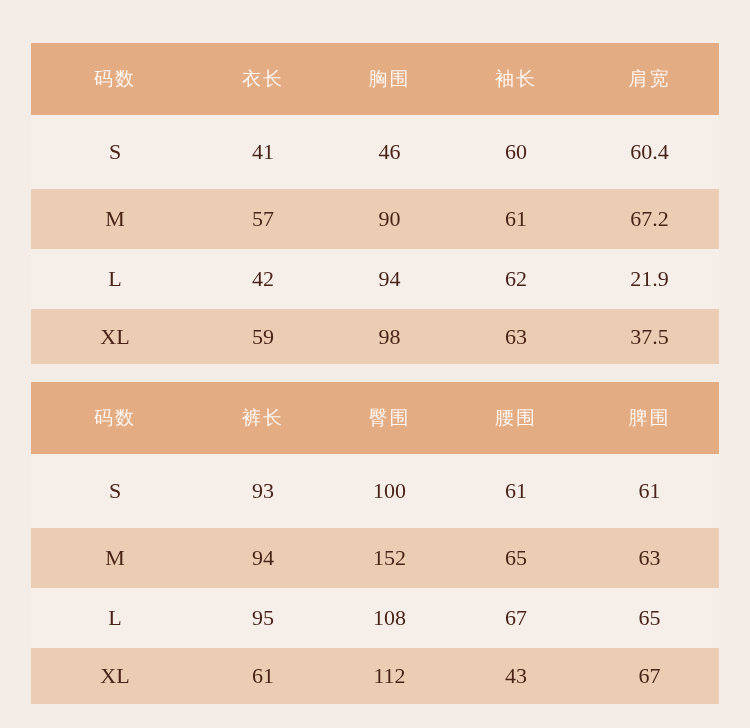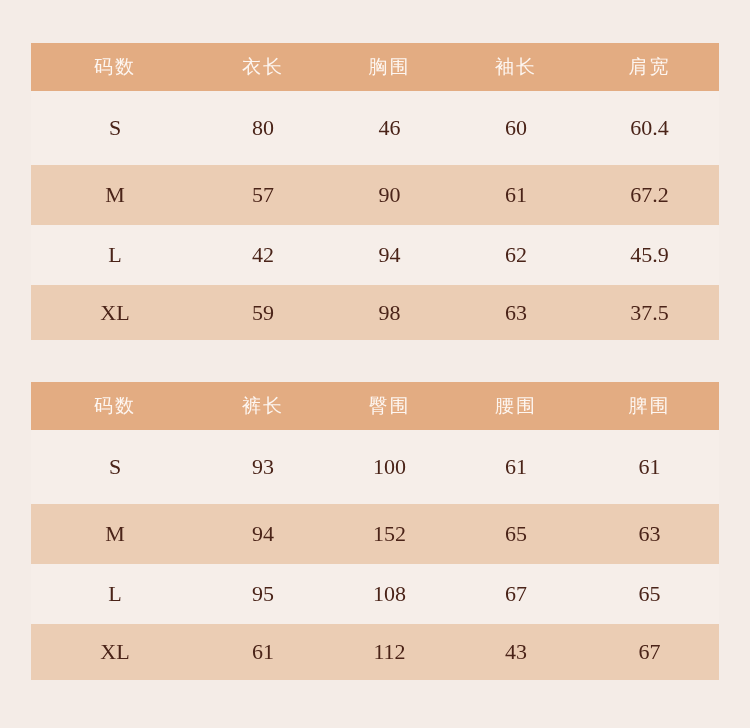--- a/index.html
+++ b/index.html
@@ -37,21 +37,21 @@
   .size-table col.c-b     { width: 128px; }
   .size-table col.c-c     { width: 125px; }
   .size-table col.c-d     { width: 128px; }
   .size-table col.c-e     { width: 139px; }
 
   .size-table thead tr {
     background: #e3ac82;
   }
   .size-table thead th {
     height: 48px;
-    padding: 0;
+    padding: 12px;
     margin: 0;
     color: #fdf6f1;
     font-weight: normal;
     font-size: 19px;
     letter-spacing: 2px;
     text-align: center;
     vertical-align: middle;
     font-family: "Liberation Sans", "DejaVu Sans", sans-serif;
   }
 
@@ -93,38 +93,38 @@
         <th>码数</th>
         <th>衣长</th>
         <th>胸围</th>
         <th>袖长</th>
         <th>肩宽</th>
       </tr>
     </thead>
     <tbody>
       <tr class="row-odd r0">
         <td>S</td>
-        <td>80</td>
+        <td>41</td>
         <td>46</td>
         <td>60</td>
         <td>60.4</td>
       </tr>
       <tr class="row-even r1">
         <td>M</td>
         <td>57</td>
         <td>90</td>
         <td>61</td>
         <td>67.2</td>
       </tr>
       <tr class="row-odd r2">
         <td>L</td>
         <td>42</td>
         <td>94</td>
         <td>62</td>
-        <td>45.9</td>
+        <td>21.9</td>
       </tr>
       <tr class="row-even r3">
         <td>XL</td>
         <td>59</td>
         <td>98</td>
         <td>63</td>
         <td>37.5</td>
       </tr>
     </tbody>
   </table>

